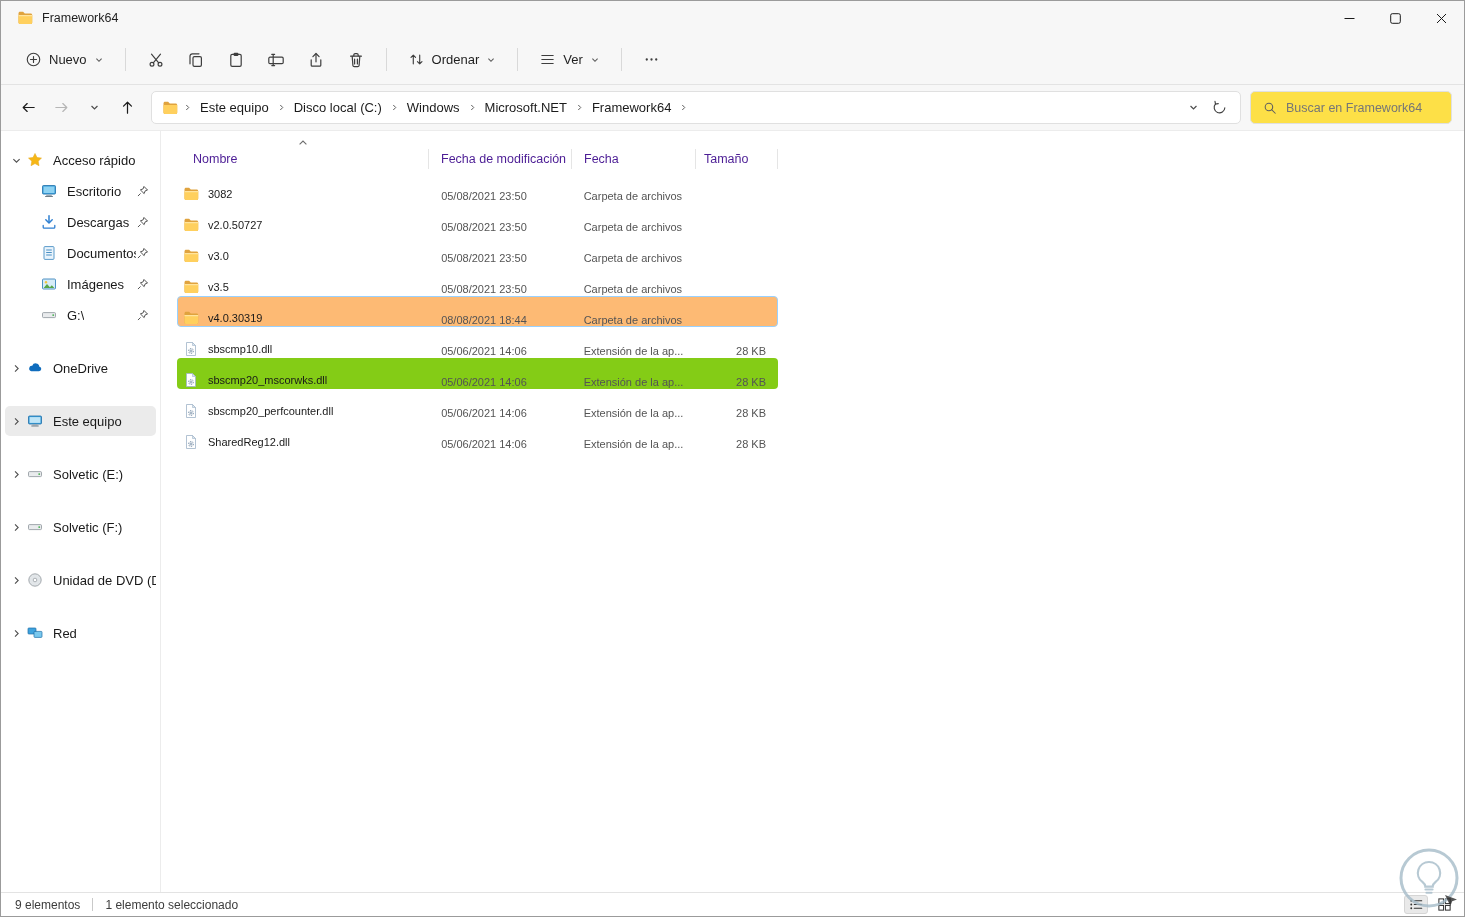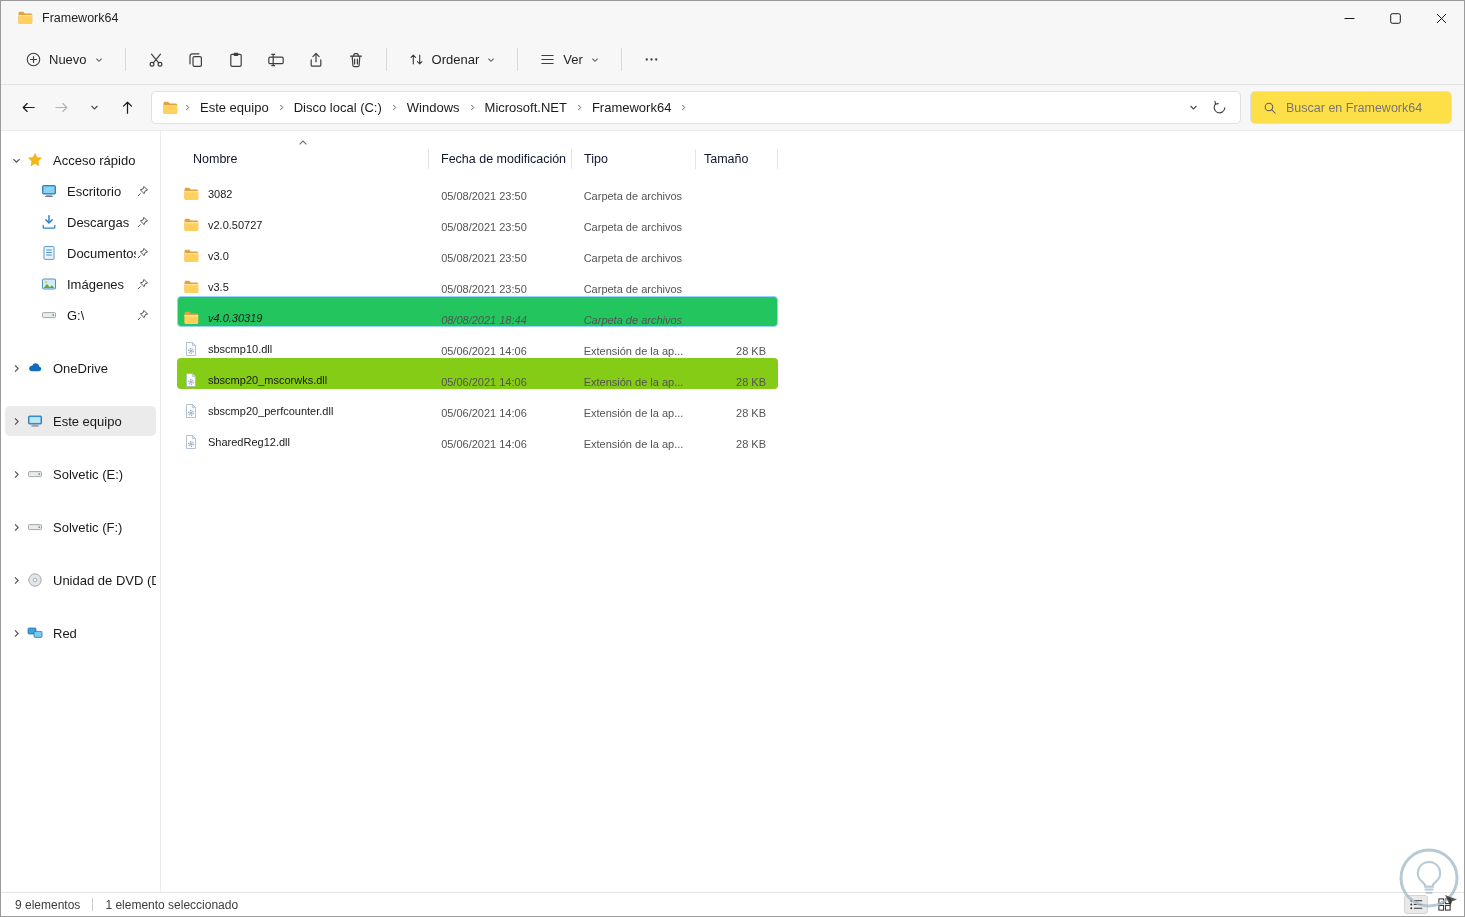--- a/index.html
+++ b/index.html
@@ -48,33 +48,33 @@
   .side-item.root { margin-top:23px; }
   .side-item.root.first { margin-top:0; }
   .s-chev { width:22px; display:flex; align-items:center; justify-content:center; flex:0 0 auto; }
   .side-item.child { padding-left:36px; }
   .s-icon { width:17px; height:17px; margin-right:9px; flex:0 0 auto; display:flex; align-items:center; }
   .s-label { white-space:nowrap; overflow:hidden; }
   .s-pin { margin-left:auto; margin-right:7px; width:13px; height:13px; flex:0 0 auto; }
 
   
   .filearea { flex:1; position:relative; padding-top:8px; }
-  .list-header { display:flex; height:30px; margin-left:16px; font-size:12.5px; color:#0f172a; position:relative; }
+  .list-header { display:flex; height:30px; margin-left:16px; font-size:12.5px; color:#4c1d95; position:relative; }
   .lh-cell { align-self:flex-end; height:20px; display:flex; align-items:center; border-right:1px solid #e5e5e5; }
   .lh-name { width:252px; padding-left:16px; position:relative; }
   .lh-date { width:143px; padding-left:12px; }
   .lh-type { width:124px; padding-left:12px; }
   .lh-size { width:82px;  padding-left:8px; }
   .sort-caret { position:absolute; top:-10px; left:50%; transform:translateX(-50%); }
 
   .list-body { margin-left:16px; margin-top:3px; }
   .file-row { display:flex; align-items:flex-end; height:31px; width:601px; border-radius:4px;
               border:1px solid transparent; font-size:11px; cursor:default; }
   .file-row.hovered { background:#84cc16; }
-  .file-row.selected { background:#22c55e; border-color:#99d1ff;font-style:italic; }
+  .file-row.selected { background:#fdba74; border-color:#99d1ff; }
   .cell { white-space:nowrap; overflow:hidden; }
   .c-name { width:252px; display:flex; align-items:center; gap:9px; padding-left:5px; color:#1a1a1a; }
   .c-date { width:143px; padding-left:12px; color:#545454; }
   .c-type { width:124px; padding-left:12px; color:#545454; }
   .c-size { width:82px;  padding-right:11px; color:#545454; text-align:right; }
   .row-icon { width:16px; height:16px; flex:0 0 auto; }
 
   
   .statusbar { height:24px; flex:0 0 auto; background:#fff; border-top:1px solid #e3e3e3;
                display:flex; align-items:center; padding:0 8px 0 14px; font-size:12px; color:#3c3c3c; gap:12px; }
@@ -510,21 +510,21 @@
             <svg width="10" height="8" viewBox="0 0 10 8" fill="none" stroke="#6d6d6d" stroke-width="1.1">
                 <path d="M1.6 5.4L5 2l3.4 3.4"></path>
               </svg>
           </span>
           <span>Nombre</span>
         </div>
         <div class="lh-cell lh-date">
           <span>Fecha de modificación</span>
         </div>
         <div class="lh-cell lh-type">
-          <span>Tipo</span>
+          <span>Fecha</span>
         </div>
         <div class="lh-cell lh-size">
           <span>Tamaño</span>
         </div>
       </div>
       <div class="list-body">
           <div class="file-row folder">
     <div class="cell c-name">
       <span class="row-icon fi-folder">
         <svg viewBox="0 0 16 16" width="16" height="16">

